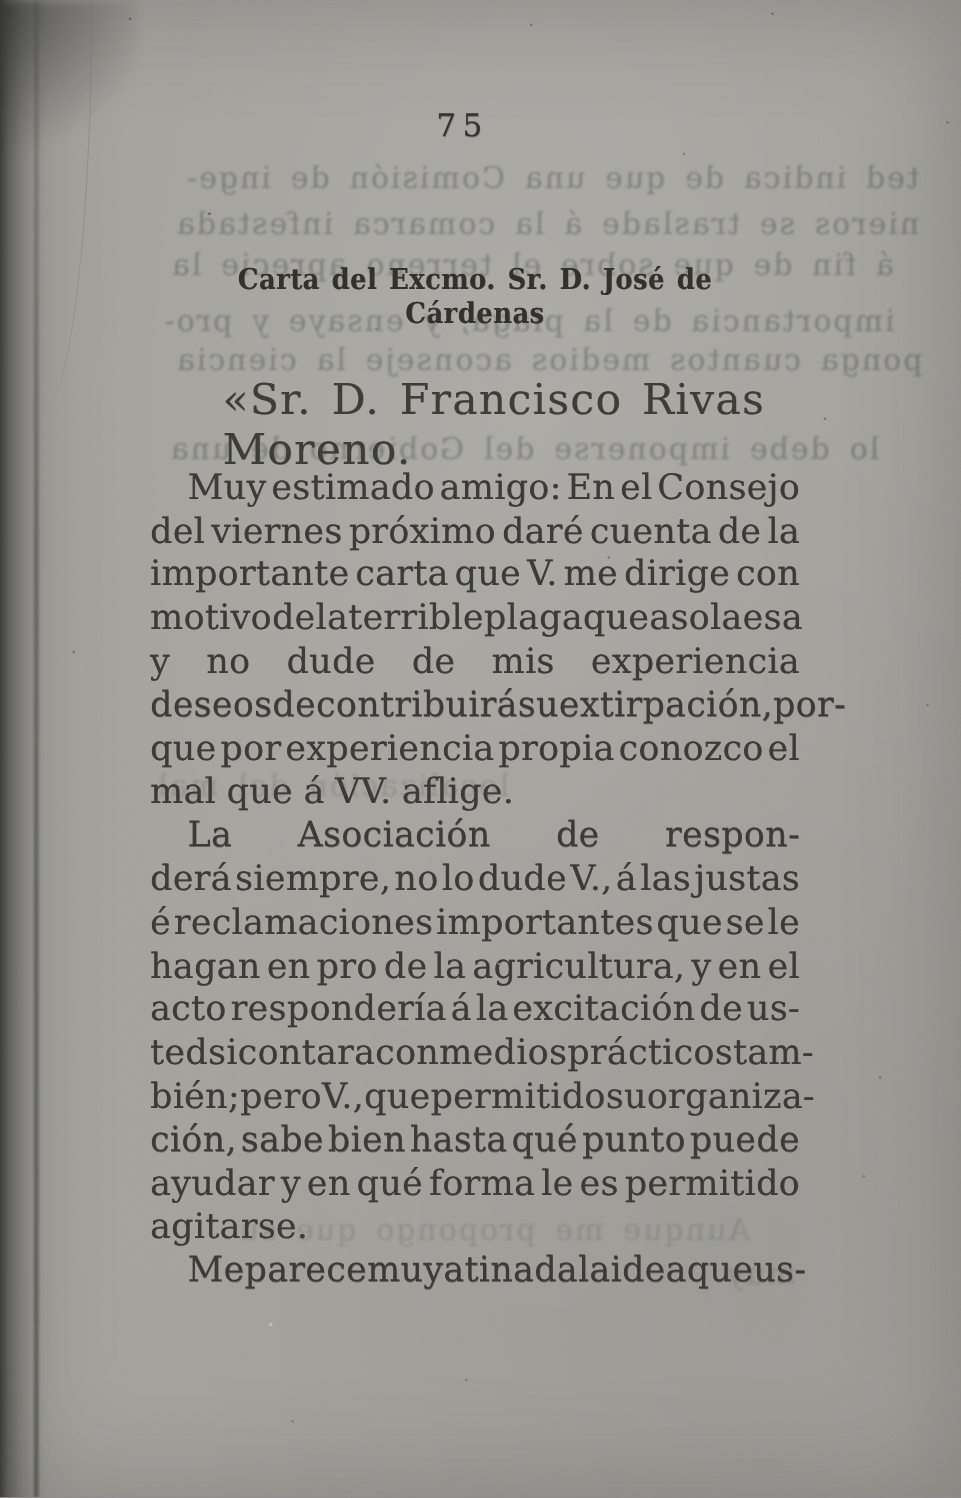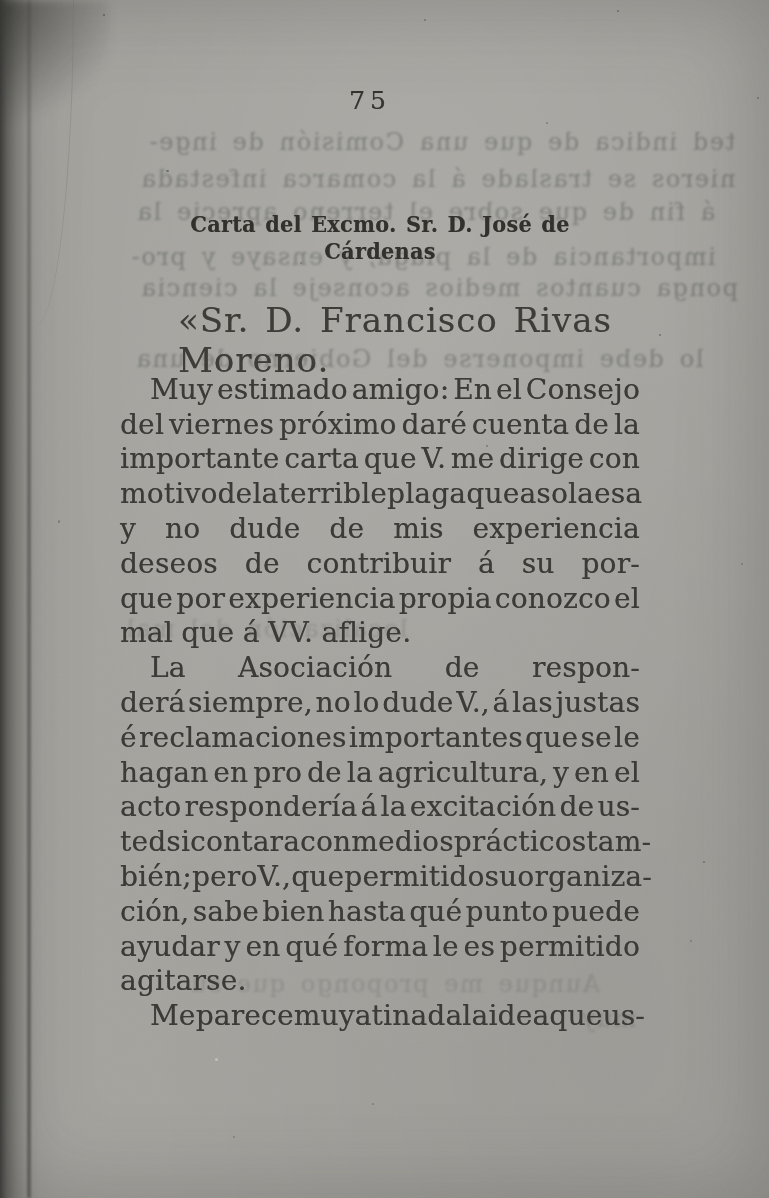--- a/index.html
+++ b/index.html
@@ -144,20 +144,21 @@
         <span>de</span>
         <span>mis</span>
         <span>experiencia</span>
       </div>
       <div class="bodyline">
         <span>deseos</span>
         <span>de</span>
         <span>contribuir</span>
         <span>á</span>
         <span>su</span>
+        <span>extirpación,</span>
         <span>por-</span>
       </div>
       <div class="bodyline">
         <span>que</span>
         <span>por</span>
         <span>experiencia</span>
         <span>propia</span>
         <span>conozco</span>
         <span>el</span>
       </div>

